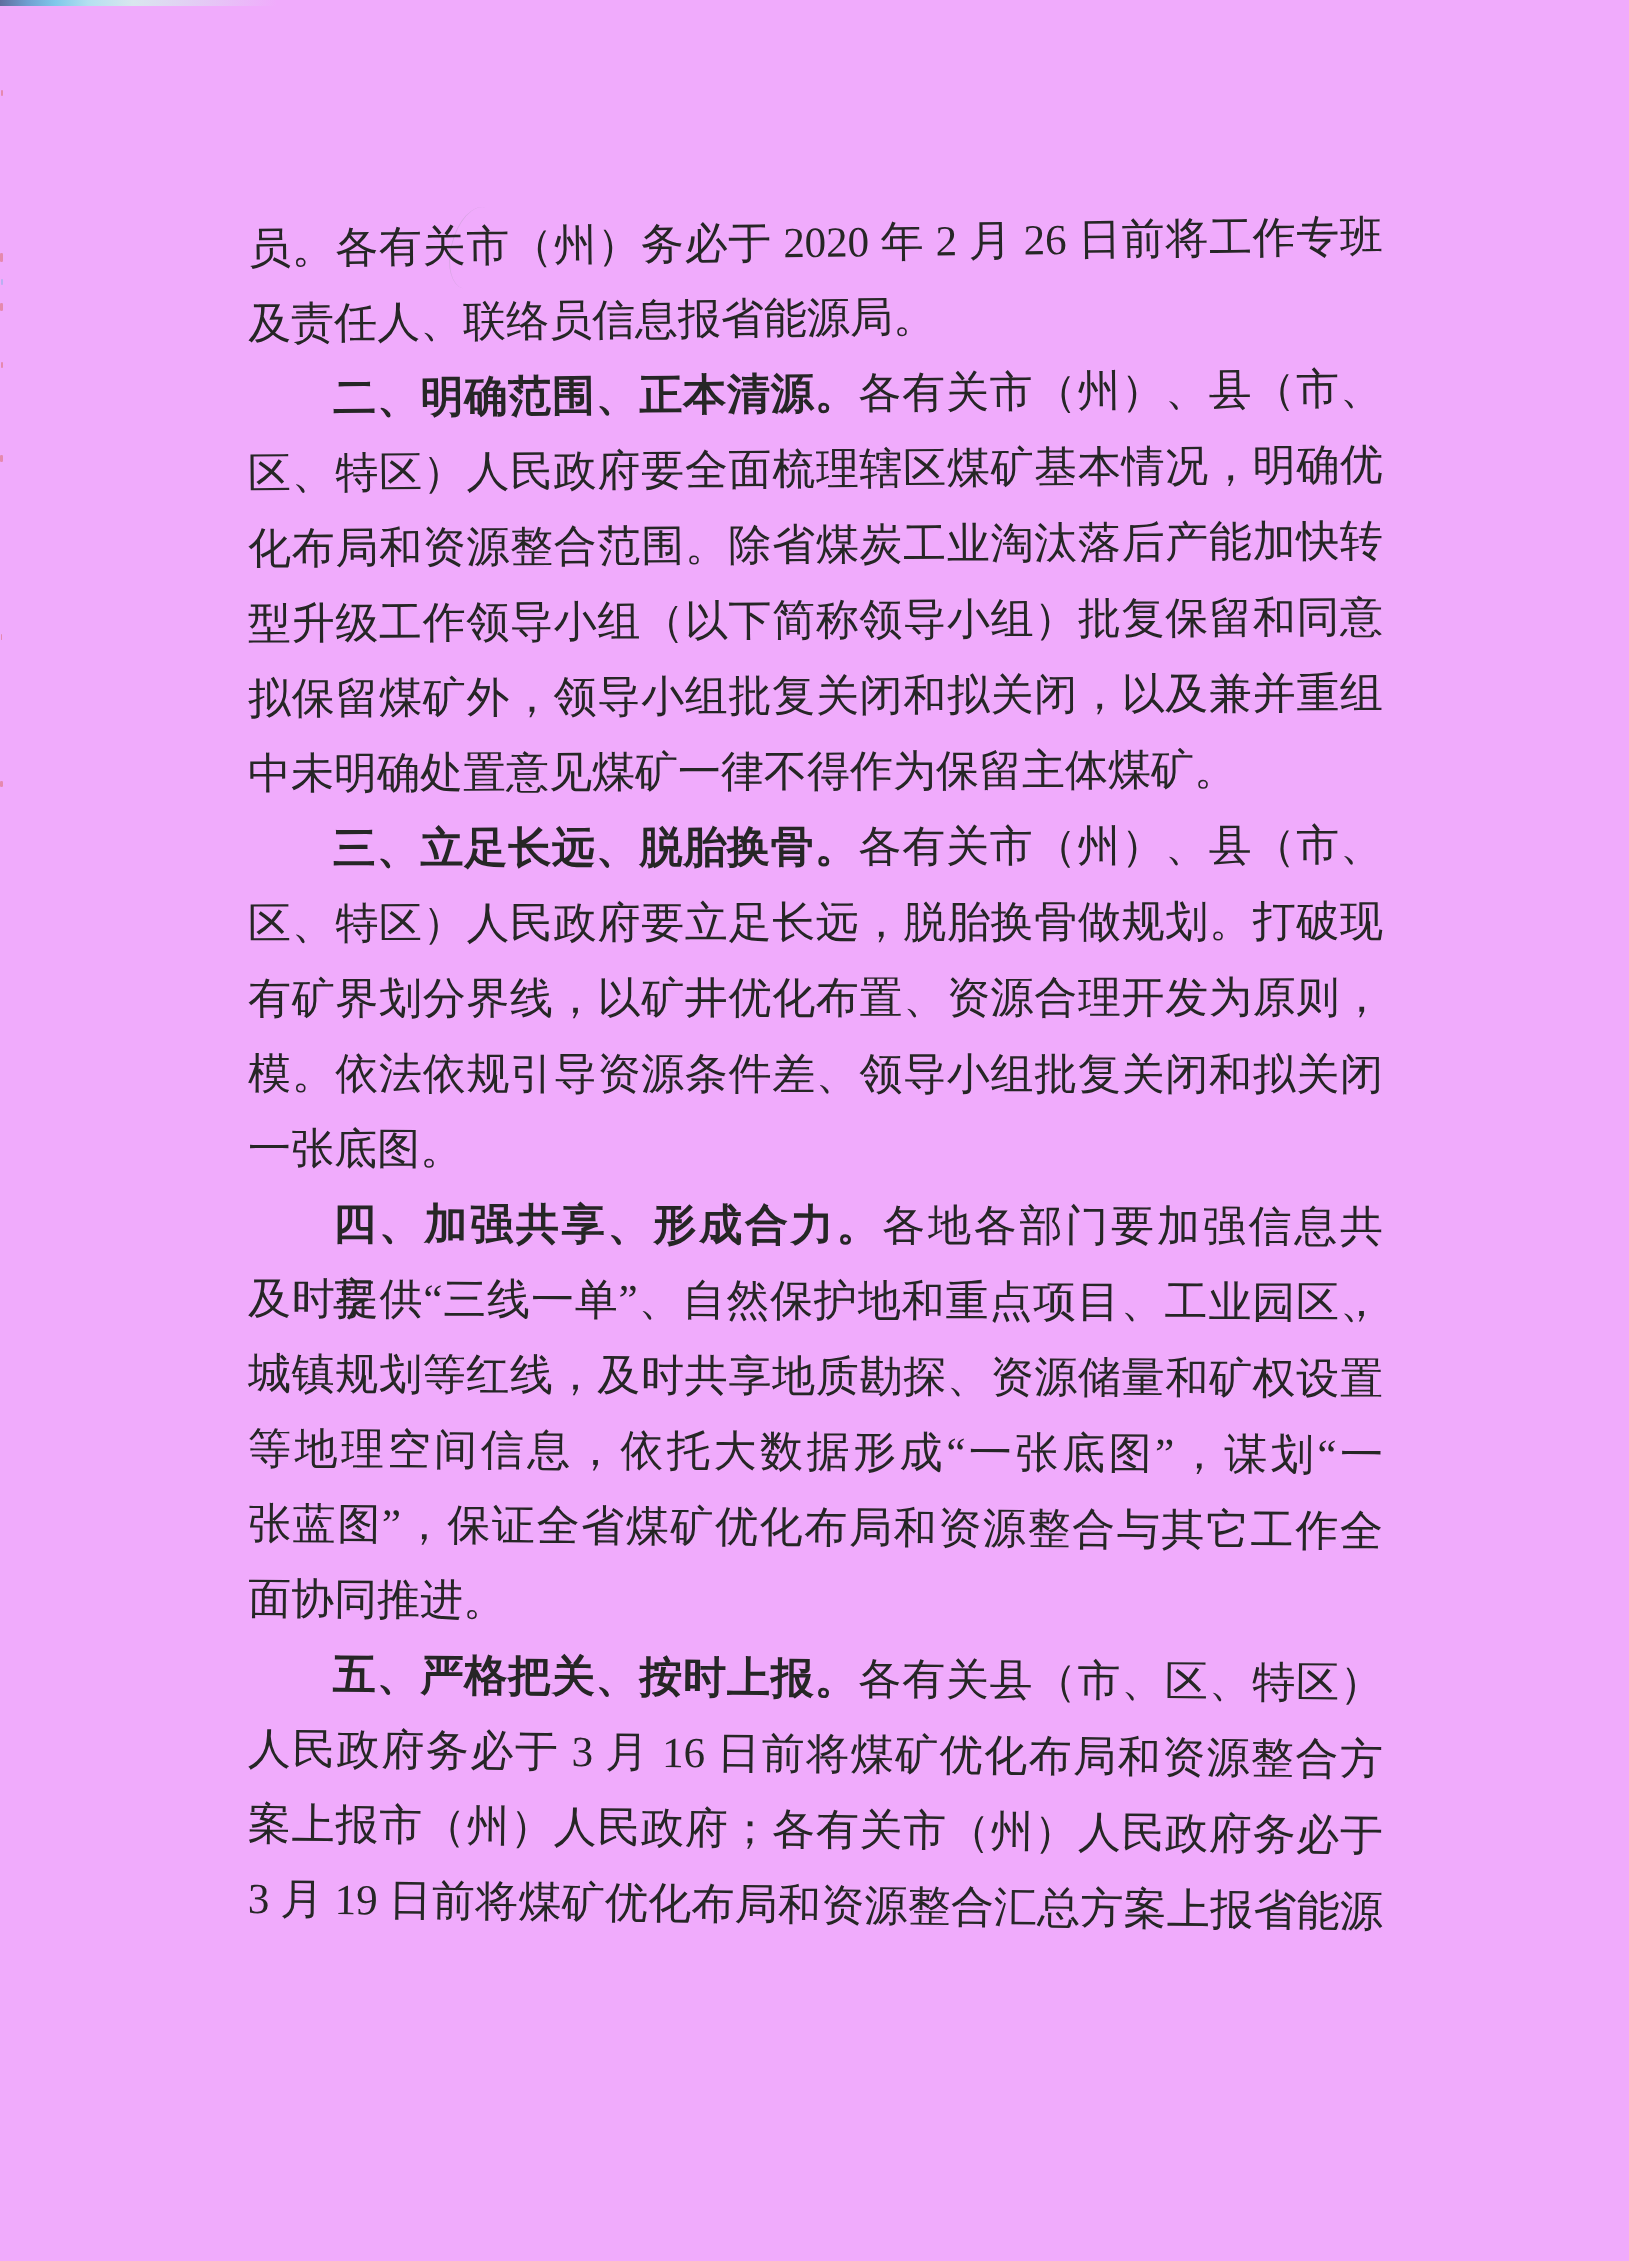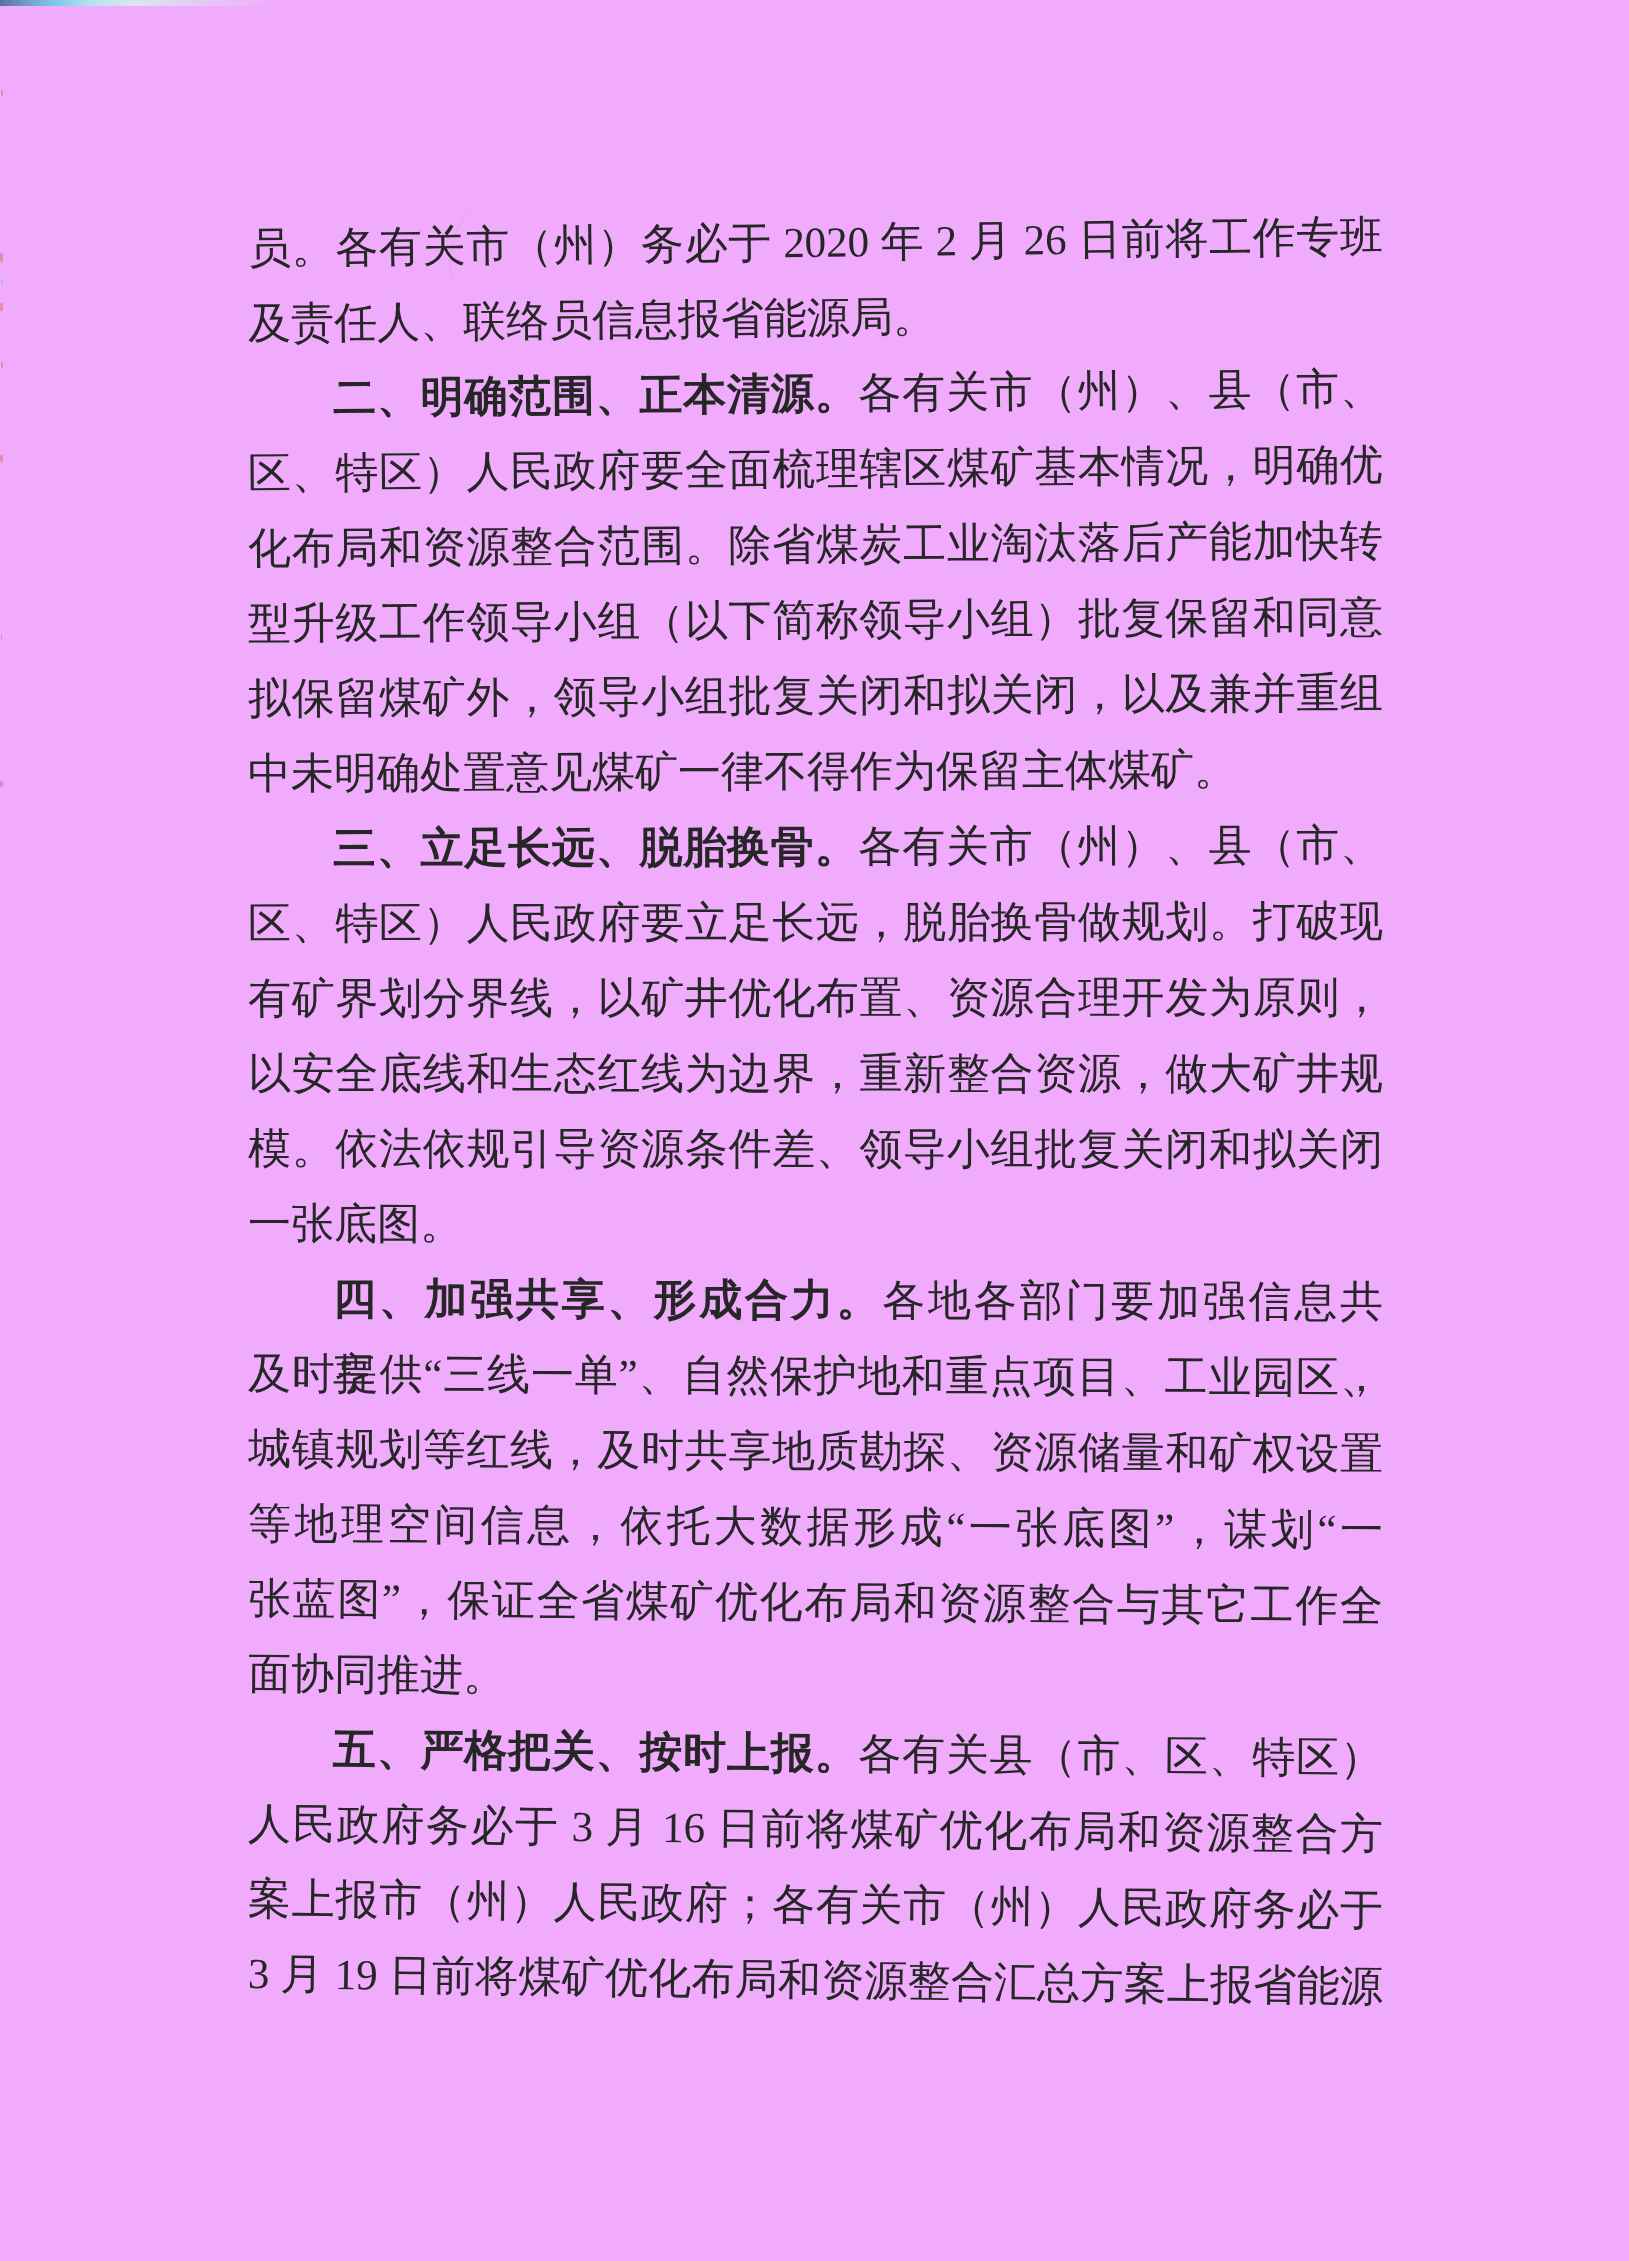--- a/index.html
+++ b/index.html
@@ -94,21 +94,20 @@
       <p class="line" style="transform: rotate(-0.565deg);"><span class="seg">及责任人、联络员信息报省能源局。</span></p>
       <p class="line indent fill" style="transform: rotate(-0.51deg);"><span class="seg bold">二、明确范围、正本清源。</span><span class="seg">各有关市（州）、县（市、</span></p>
       <p class="line fill" style="transform: rotate(-0.454deg);"><span class="seg">区、特区）人民政府要全面梳理辖区煤矿基本情况，明确优</span></p>
       <p class="line fill" style="transform: rotate(-0.399deg);"><span class="seg">化布局和资源整合范围。除省煤炭工业淘汰落后产能加快转</span></p>
       <p class="line fill" style="transform: rotate(-0.344deg);"><span class="seg">型升级工作领导小组（以下简称领导小组）批复保留和同意</span></p>
       <p class="line fill" style="transform: rotate(-0.289deg);"><span class="seg">拟保留煤矿外，领导小组批复关闭和拟关闭，以及兼并重组</span></p>
       <p class="line" style="transform: rotate(-0.233deg);"><span class="seg">中未明确处置意见煤矿一律不得作为保留主体煤矿。</span></p>
       <p class="line indent fill" style="transform: rotate(-0.178deg);"><span class="seg bold">三、立足长远、脱胎换骨。</span><span class="seg">各有关市（州）、县（市、</span></p>
       <p class="line fill" style="transform: rotate(-0.123deg);"><span class="seg">区、特区）人民政府要立足长远，脱胎换骨做规划。打破现</span></p>
       <p class="line fill" style="transform: rotate(-0.068deg);"><span class="seg">有矿界划分界线，以矿井优化布置、资源合理开发为原则，</span></p>
-      <p class="line fill" style="transform: rotate(-0.013deg);"><span class="seg">以安全底线和生态红线为边界，重新整合资源，做大矿井规</span></p>
       <p class="line fill" style="transform: rotate(0.043deg);"><span class="seg">模。依法依规引导资源条件差、领导小组批复关闭和拟关闭</span></p>
       <p class="line" style="transform: rotate(0.098deg);"><span class="seg">一张底图。</span></p>
       <p class="line indent fill" style="transform: rotate(0.153deg);"><span class="seg bold">四、加强共享、形成合力。</span><span class="seg">各地各部门要加强信息共享，</span></p>
       <p class="line fill" style="transform: rotate(0.208deg);"><span class="seg">及时提供“三线一单”、自然保护地和重点项目、工业园区、</span></p>
       <p class="line fill" style="transform: rotate(0.263deg);"><span class="seg">城镇规划等红线，及时共享地质勘探、资源储量和矿权设置</span></p>
       <p class="line fill" style="transform: rotate(0.319deg);"><span class="seg">等地理空间信息，依托大数据形成“一张底图”，谋划“一</span></p>
       <p class="line fill" style="transform: rotate(0.374deg);"><span class="seg">张蓝图”，保证全省煤矿优化布局和资源整合与其它工作全</span></p>
       <p class="line" style="transform: rotate(0.429deg);"><span class="seg">面协同推进。</span></p>
       <p class="line indent fill" style="transform: rotate(0.484deg);"><span class="seg bold">五、严格把关、按时上报。</span><span class="seg">各有关县（市、区、特区）</span></p>
       <p class="line fill" style="transform: rotate(0.54deg);"><span class="seg">人民政府务必于 3 月 16 日前将煤矿优化布局和资源整合方</span></p>

